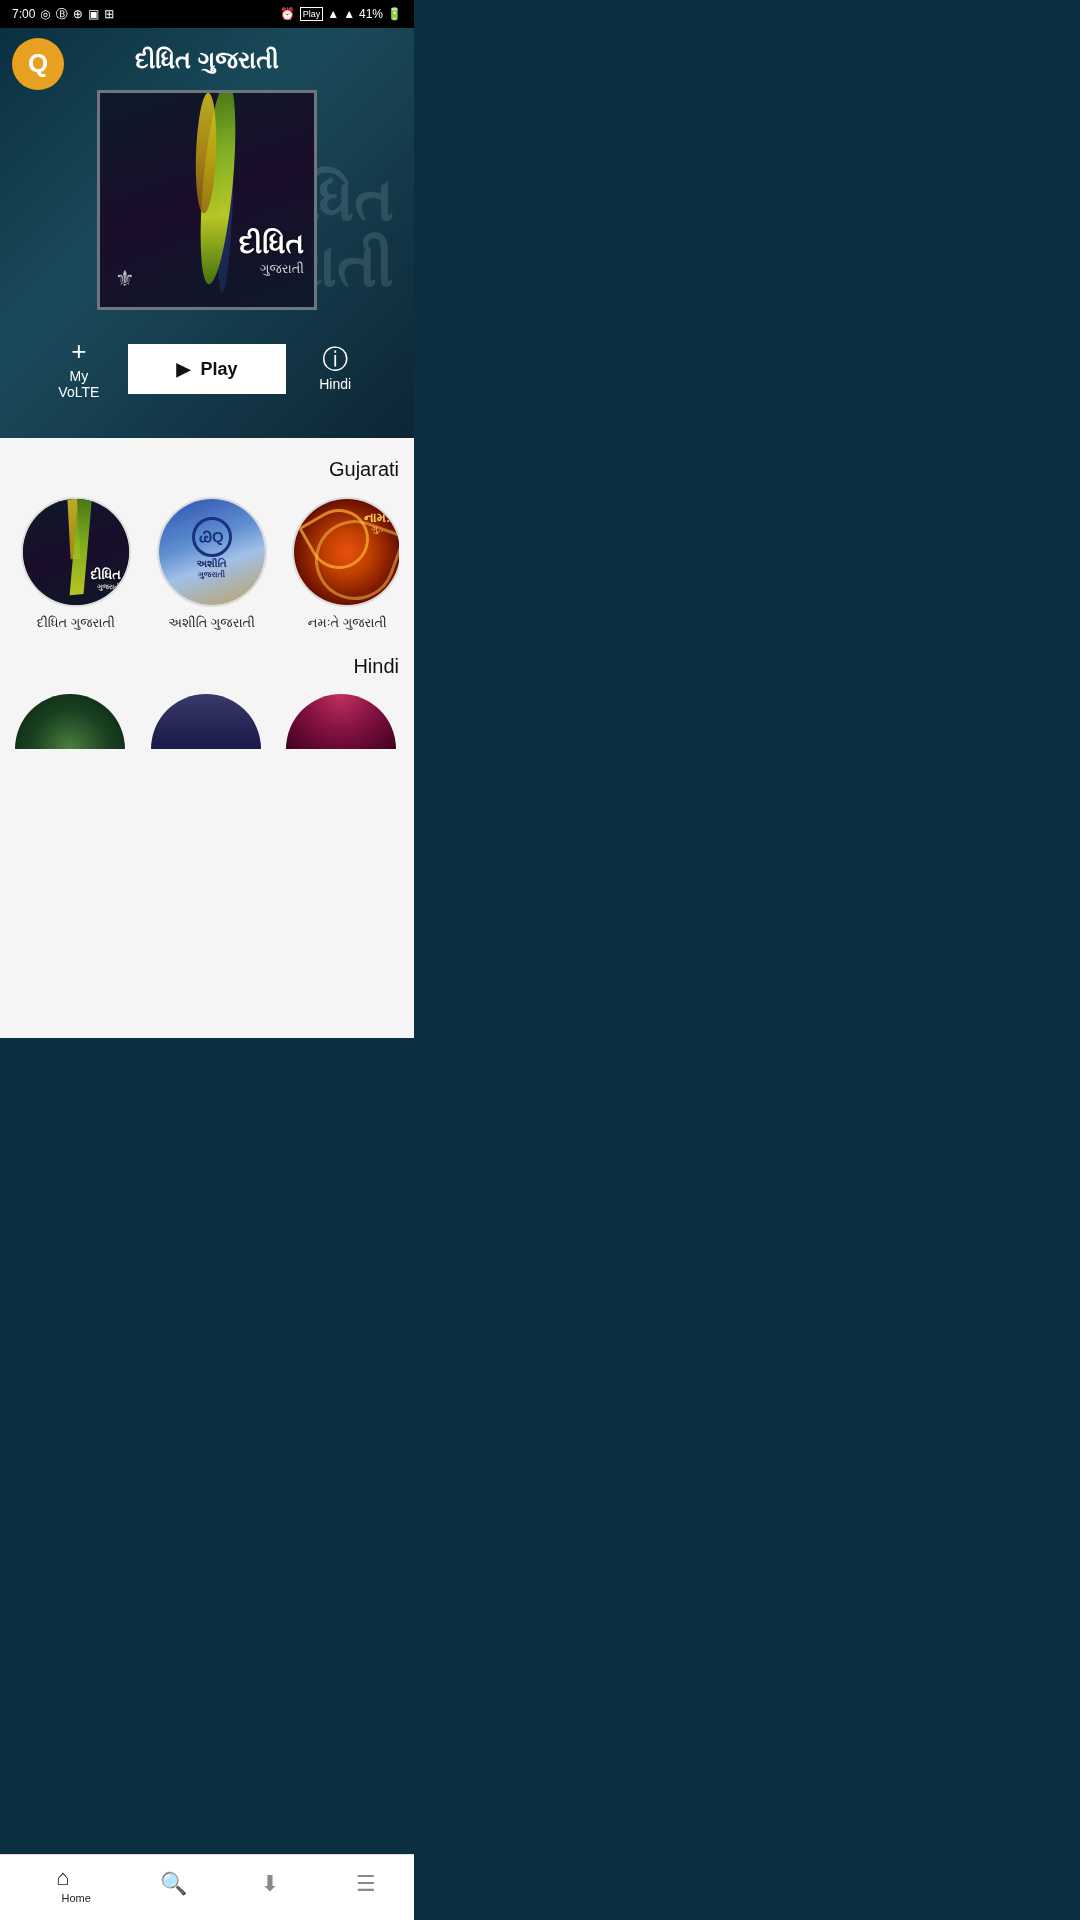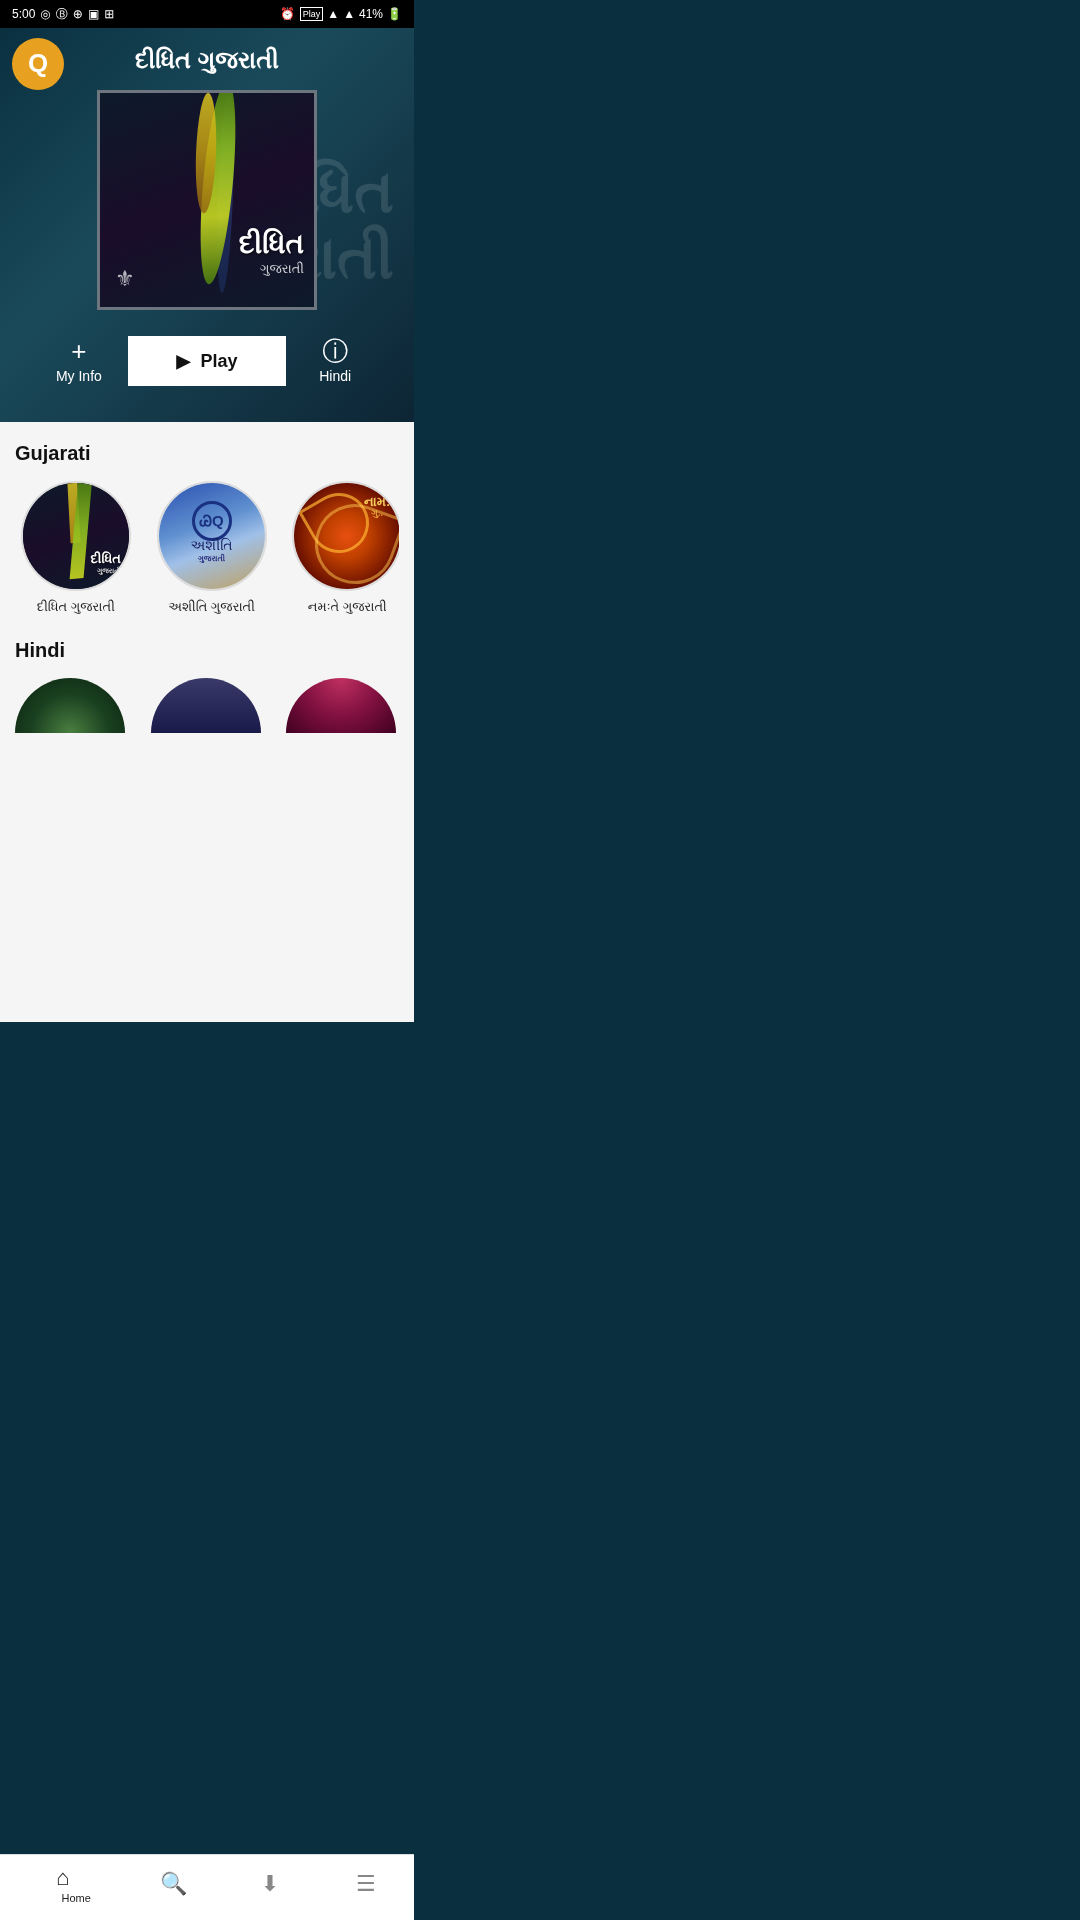--- a/index.html
+++ b/index.html
@@ -224,23 +224,24 @@
     
     .content-area {
       background: #f5f5f5;
       color: #222;
       padding: 20px 15px;
       min-height: 600px;
     }
 
     .section-title {
       font-size: 20px;
-      font-weight: 700;
+      font-weight: 400;
       color: #111;
       margin-bottom: 16px;
+      text-align: right;
     }
 
     .album-grid {
       display: flex;
       gap: 14px;
       margin-bottom: 24px;
       overflow-x: auto;
     }
 
     .album-item {
@@ -474,21 +475,21 @@
     
     .content-area {
       padding-bottom: 80px;
     }
   </style>
 </head>
 <body>
 
 <div class="status-bar">
   <div class="status-left">
-    <span>5:00</span>
+    <span>7:00</span>
     <span>◎</span>
     <span>Ⓑ</span>
     <span>⊕</span>
     <span>▣</span>
     <span>⊞</span>
   </div>
   <div class="status-right">
     <span>⏰</span>
     <span style="font-size:9px; border:1px solid white; padding:1px 2px;">Play</span>
     <span>▲</span>
@@ -525,21 +526,21 @@
           <div class="album-text-sub">ગુજરાતી</div>
         </div>
         <div class="album-emblem">⚜</div>
       </div>
     </div>
   </div>
 
   <div class="action-buttons">
     <button class="btn-mylist">
       <span class="icon-plus">+</span>
-      <span>My Info</span>
+      <span>My VoLTE</span>
     </button>
 
     <button class="btn-play">
       <span>▶</span>
       <span>Play</span>
     </button>
 
     <button class="btn-info">
       <span class="icon-info">ⓘ</span>
       <span>Hindi</span>
@@ -570,21 +571,21 @@
           </div>
         </div>
         <span class="album-label">દીધિત ગુજરાતી</span>
       </div>
 
       <div class="album-item">
         <div class="album-circle">
           <div style="width:100%;height:100%;background:linear-gradient(160deg,#2a50b0 0%,#6090d0 40%,#a0c0e8 60%,#c0a060 100%);position:relative;overflow:hidden;">
             <div class="ashiti-circle-icon">ᏊQ</div>
             <div class="ashiti-text">
-              <div style="font-size:14px;font-weight:normal;color:#1a2060;">અશીતિ</div>
+              <div style="font-size:10px;font-weight:bold;color:#1a2060;">અશીતિ</div>
               <div class="ashiti-sub">ગુજરાતી</div>
             </div>
           </div>
         </div>
         <span class="album-label">અશીતિ ગુજરાતી</span>
       </div>
 
       <div class="album-item">
         <div class="album-circle">
           <div style="width:100%;height:100%;background:radial-gradient(ellipse at center,#e85010 0%,#c04000 30%,#6a1000 70%,#3a0800 100%);position:relative;overflow:hidden;">

